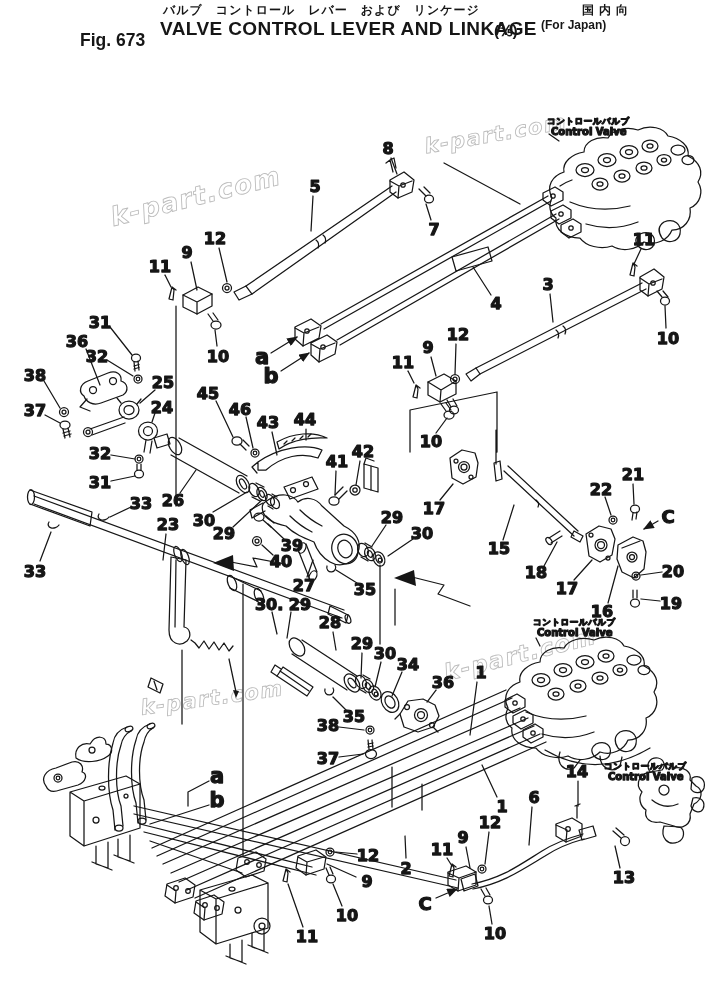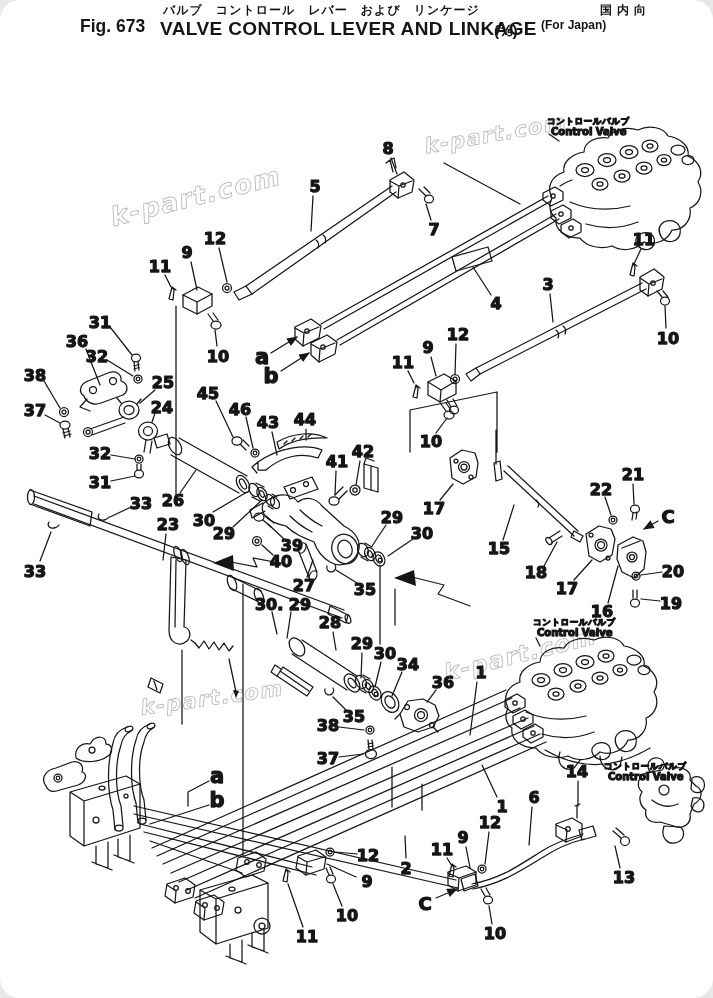--- a/index.html
+++ b/index.html
@@ -1,21 +1,21 @@
 <!DOCTYPE html>
 <html><head>
 <meta charset="utf-8">
 <style>
   html,body{margin:0;padding:0;background:#e8e8e8;}
   .pg{position:relative;width:713px;height:998px;background:#fff;overflow:hidden;
-      font-family:"Liberation Sans",sans-serif;color:#161616;border-radius:20px;}
+      font-family:"Liberation Sans",sans-serif;color:#161616;}
   .hdr span{position:absolute;white-space:nowrap;}
   .jp1{left:163px;top:2px;font-size:12px;font-weight:700;letter-spacing:1px;}
-  .jp2{left:600px;top:2px;font-size:12px;font-weight:700;letter-spacing:5px;}
-  .fig{left:80px;top:16px;font-size:17.5px;font-weight:700;}
+  .jp2{left:582px;top:2px;font-size:12px;font-weight:700;letter-spacing:5px;}
+  .fig{left:80px;top:30px;font-size:17.5px;font-weight:700;}
   .ttl{left:160px;top:18px;font-size:19px;font-weight:700;letter-spacing:.4px;}
   .frc{left:494px;top:19px;font-size:15.5px;font-weight:700;}
   .reg{left:541px;top:18px;font-size:12px;font-weight:700;text-align:center;}
   svg{position:absolute;left:0;top:0;}
   svg *{vector-effect:none;}
   .ln, .ln path, .ln line, .ln polyline, .ln ellipse, .ln circle, .ln rect{
       fill:none;stroke:#161616;stroke-width:1.25;stroke-linecap:round;stroke-linejoin:round;}
   .fw{fill:#ffffff;}
   .fb{fill:#161616;stroke:none;}
   .thin{stroke-width:.85;}

